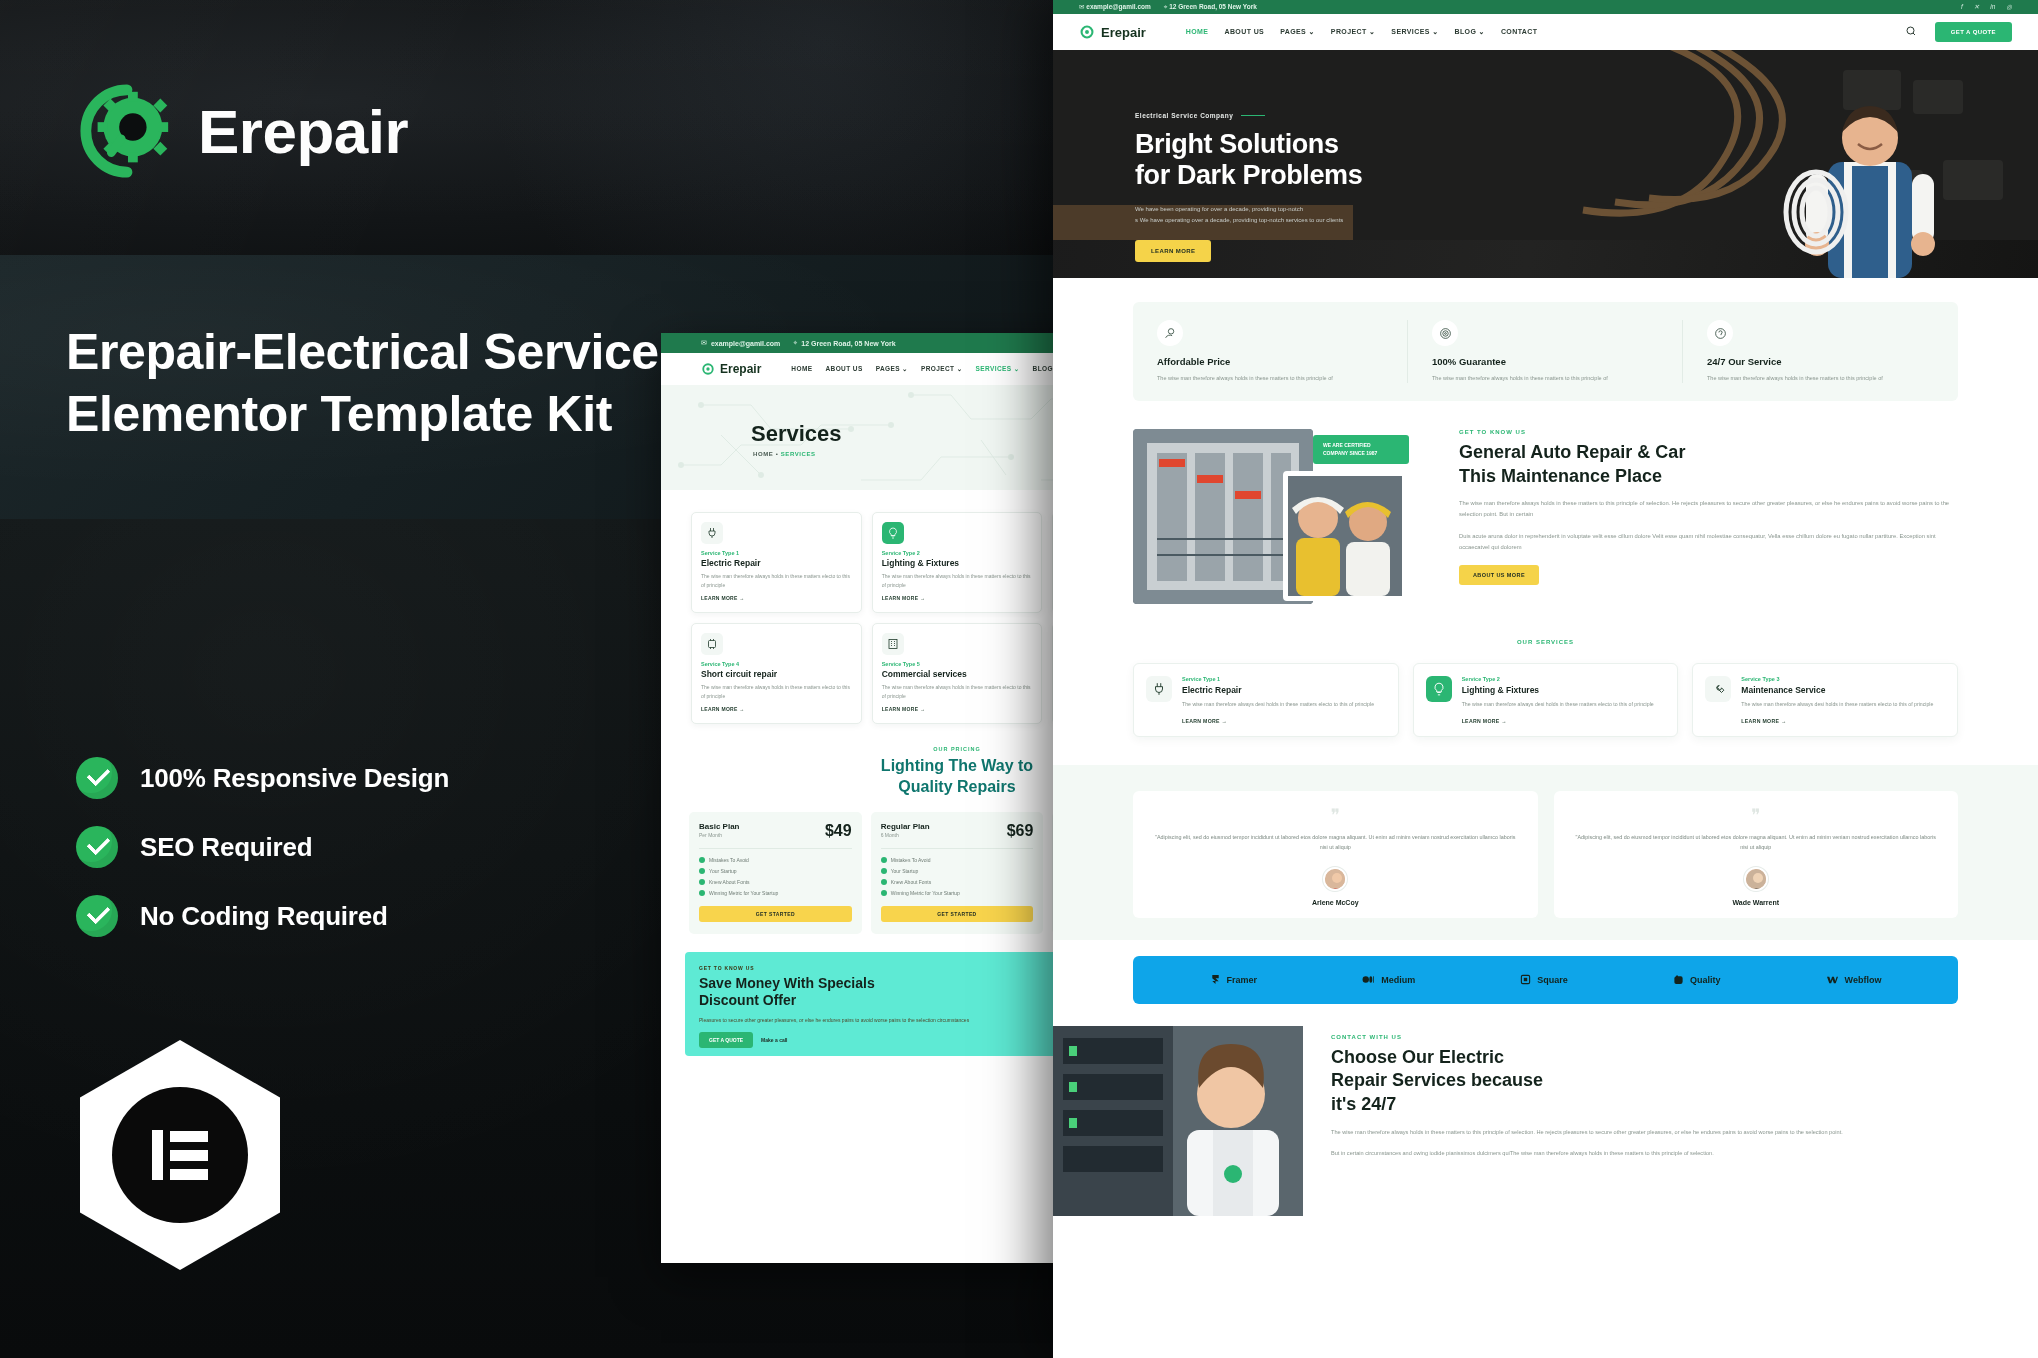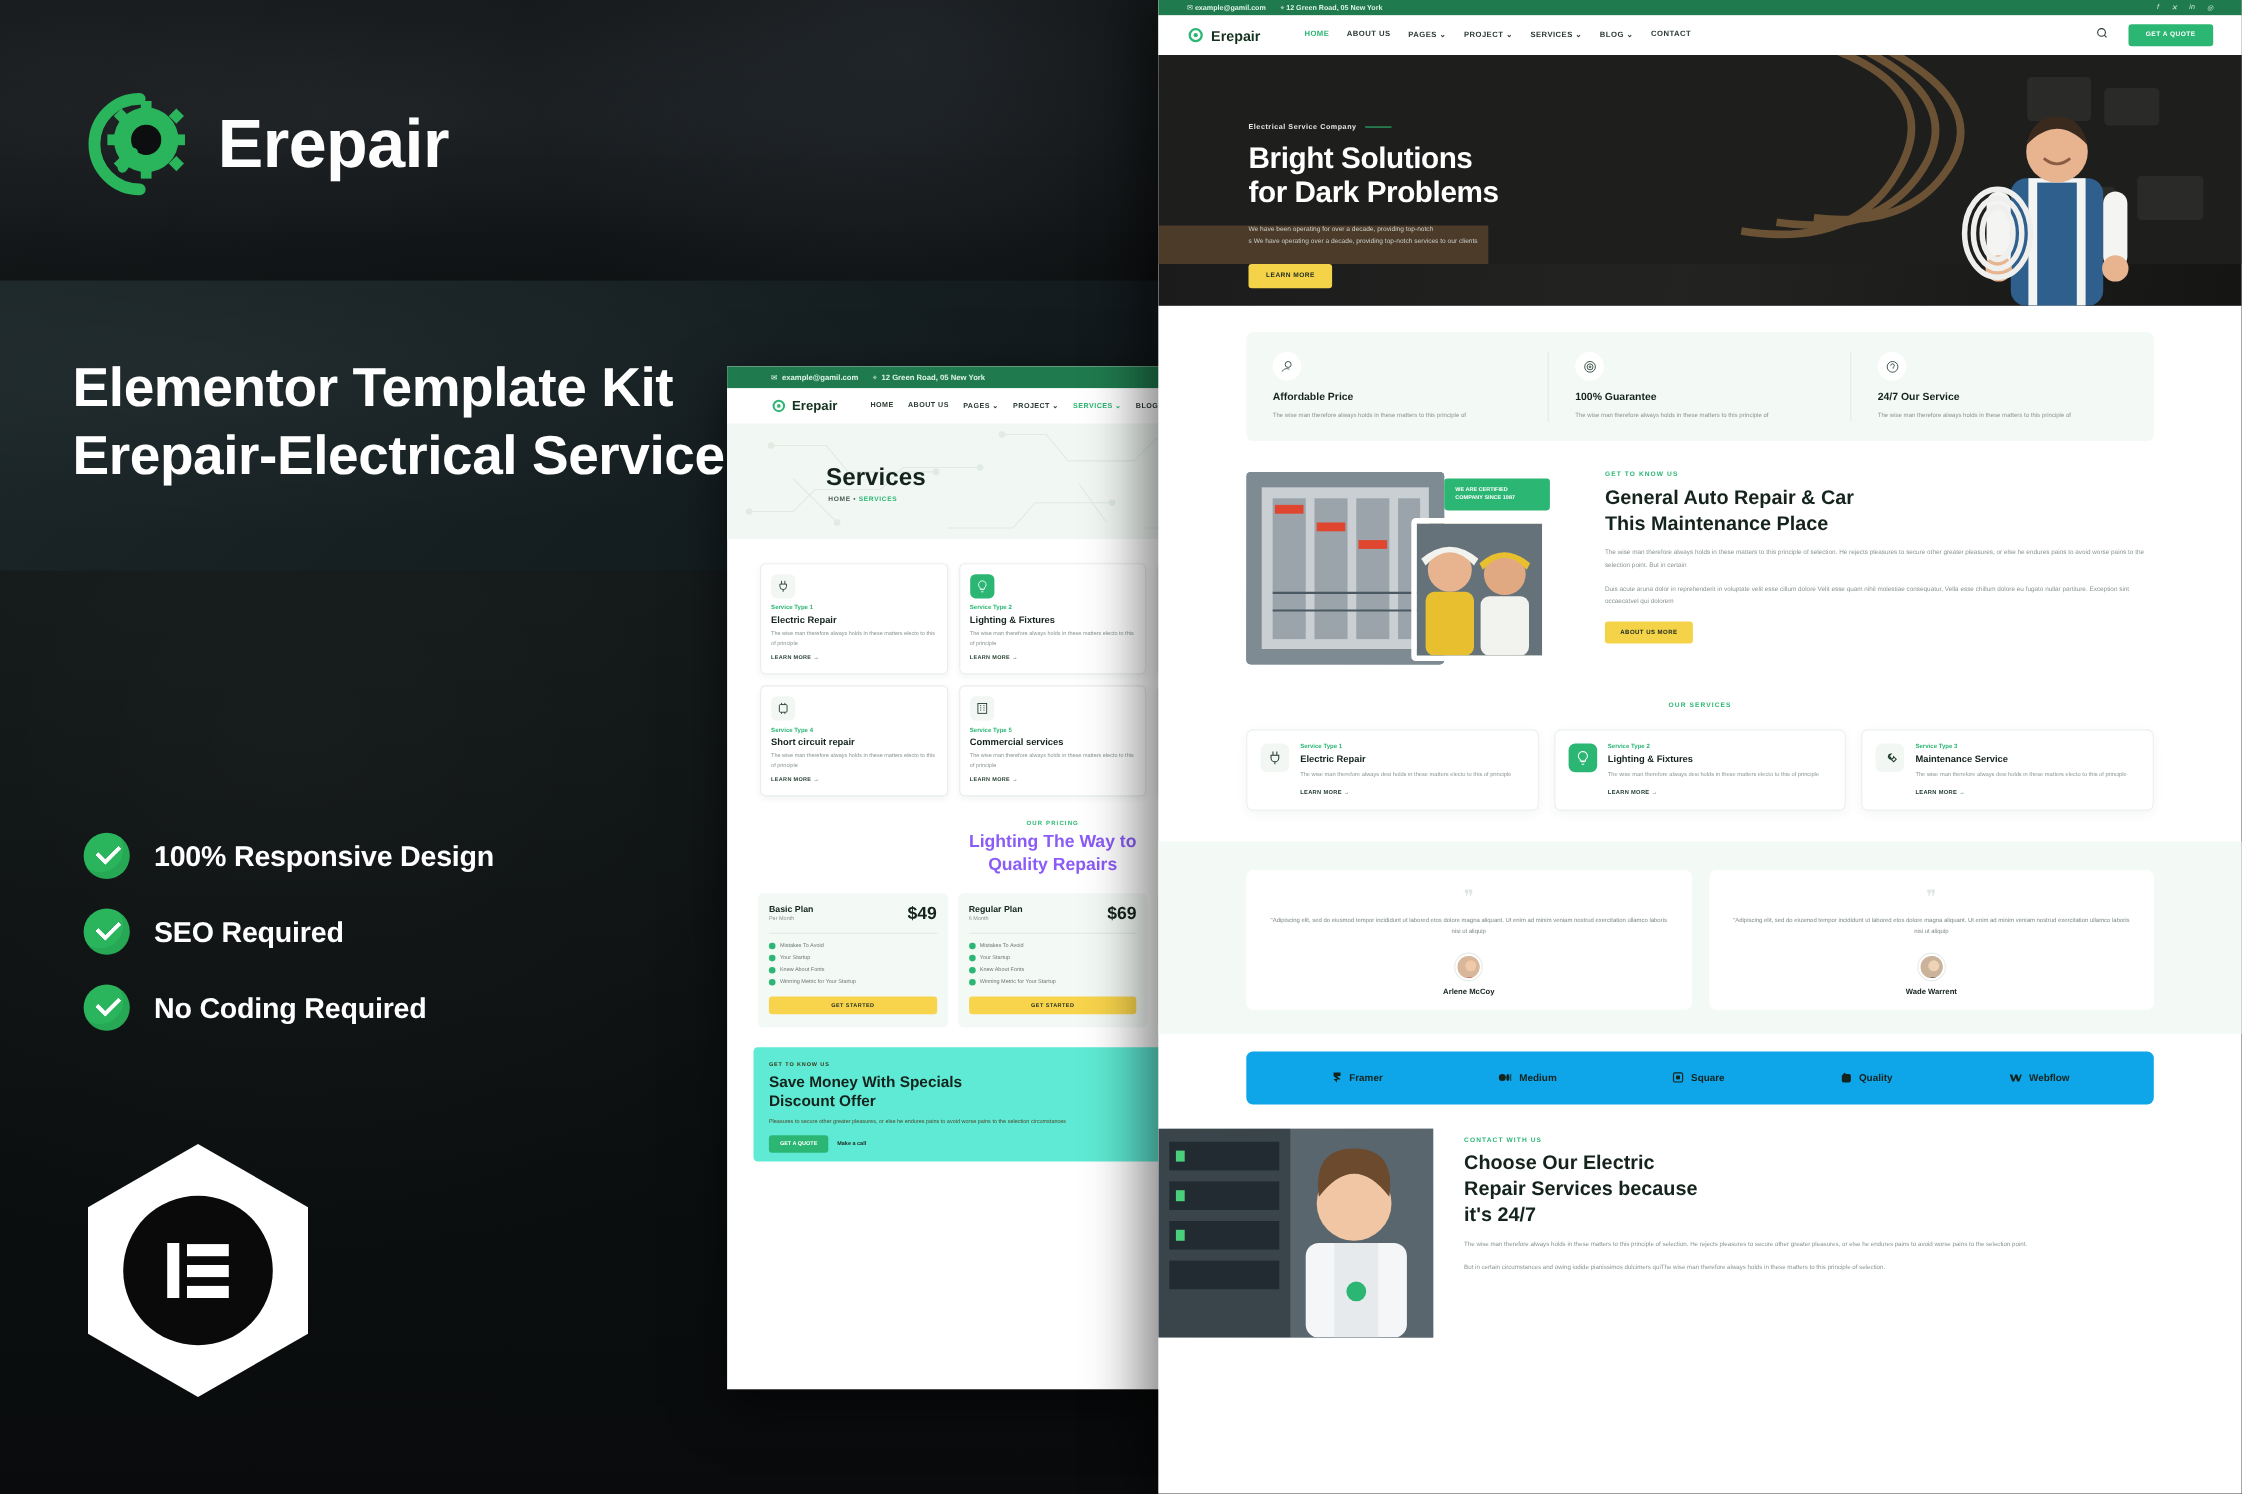--- a/index.html
+++ b/index.html
@@ -76,21 +76,21 @@
   .svc-ic { width:22px; height:22px; border-radius:5px; background:#f2f7f4; margin-bottom:6px;
      display:flex; align-items:center; justify-content:center; }
   .svc-ic.on { background:#2bb673; }
   .svc-type { font-size:5.5px; color:#2bb673; font-weight:700; margin-bottom:2px; }
   .svc-h { font-size:8.5px; font-weight:700; color:#14231c; margin-bottom:4px; }
   .svc-p { font-size:5px; line-height:1.7; color:#8a968f; }
   .svc-lm { font-size:5px; font-weight:700; color:#1f3a2b; margin-top:6px; letter-spacing:.3px; }
 
   .pricing-head { text-align:center; padding:14px 0 10px; }
   .ph-kick { font-size:5.5px; color:#2bb673; font-weight:700; letter-spacing:1px; }
-  .ph-t { font-size:16px; font-weight:700; color:#8b5cf6; line-height:1.3; margin-top:4px; }
+  .ph-t { font-size:16px; font-weight:700; color:#0f766e; line-height:1.3; margin-top:4px; }
   .price-grid { padding:4px 28px 10px; display:grid; grid-template-columns:repeat(3,1fr); gap:9px; }
   .price-card { background:#f3f9f5; border-radius:5px; padding:10px 10px 12px; }
   .pc-top { display:flex; justify-content:space-between; align-items:flex-start;
      border-bottom:1px solid #e0ebe4; padding-bottom:8px; }
   .pc-name { font-size:8px; font-weight:700; color:#14231c; }
   .pc-sub { font-size:5px; color:#8a968f; margin-top:1px; }
   .pc-amt { font-size:16px; font-weight:700; color:#14231c; }
   .pc-list { margin-top:8px; display:flex; flex-direction:column; gap:5px; }
   .pc-li { display:flex; align-items:center; gap:4px; font-size:5px; color:#6e7b74; }
   .pc-dot { width:6px; height:6px; border-radius:50%; background:#2bb673; flex:0 0 6px; }
@@ -223,22 +223,22 @@
             </g>
           </g>
           <circle cx="56" cy="46" r="14" fill="#0c0e0f"></circle>
           <path d="M44 58 L34 72" stroke="#2ab55c" stroke-width="9" stroke-linecap="round"></path>
         </svg>
       </div>
       <div class="logo-word">Erepair</div>
     </div>
 
     <div class="headline">
+      <div>Erepair-Electrical Service</div>
       <div>Elementor Template Kit</div>
-      <div>Erepair-Electrical Service</div>
     </div>
 
     <div class="features">
       <div class="feat">
         <div class="feat-ic"></div>
         <div class="feat-tx">100% Responsive Design</div>
       </div>
       <div class="feat">
         <div class="feat-ic"></div>
         <div class="feat-tx">SEO Required</div>

